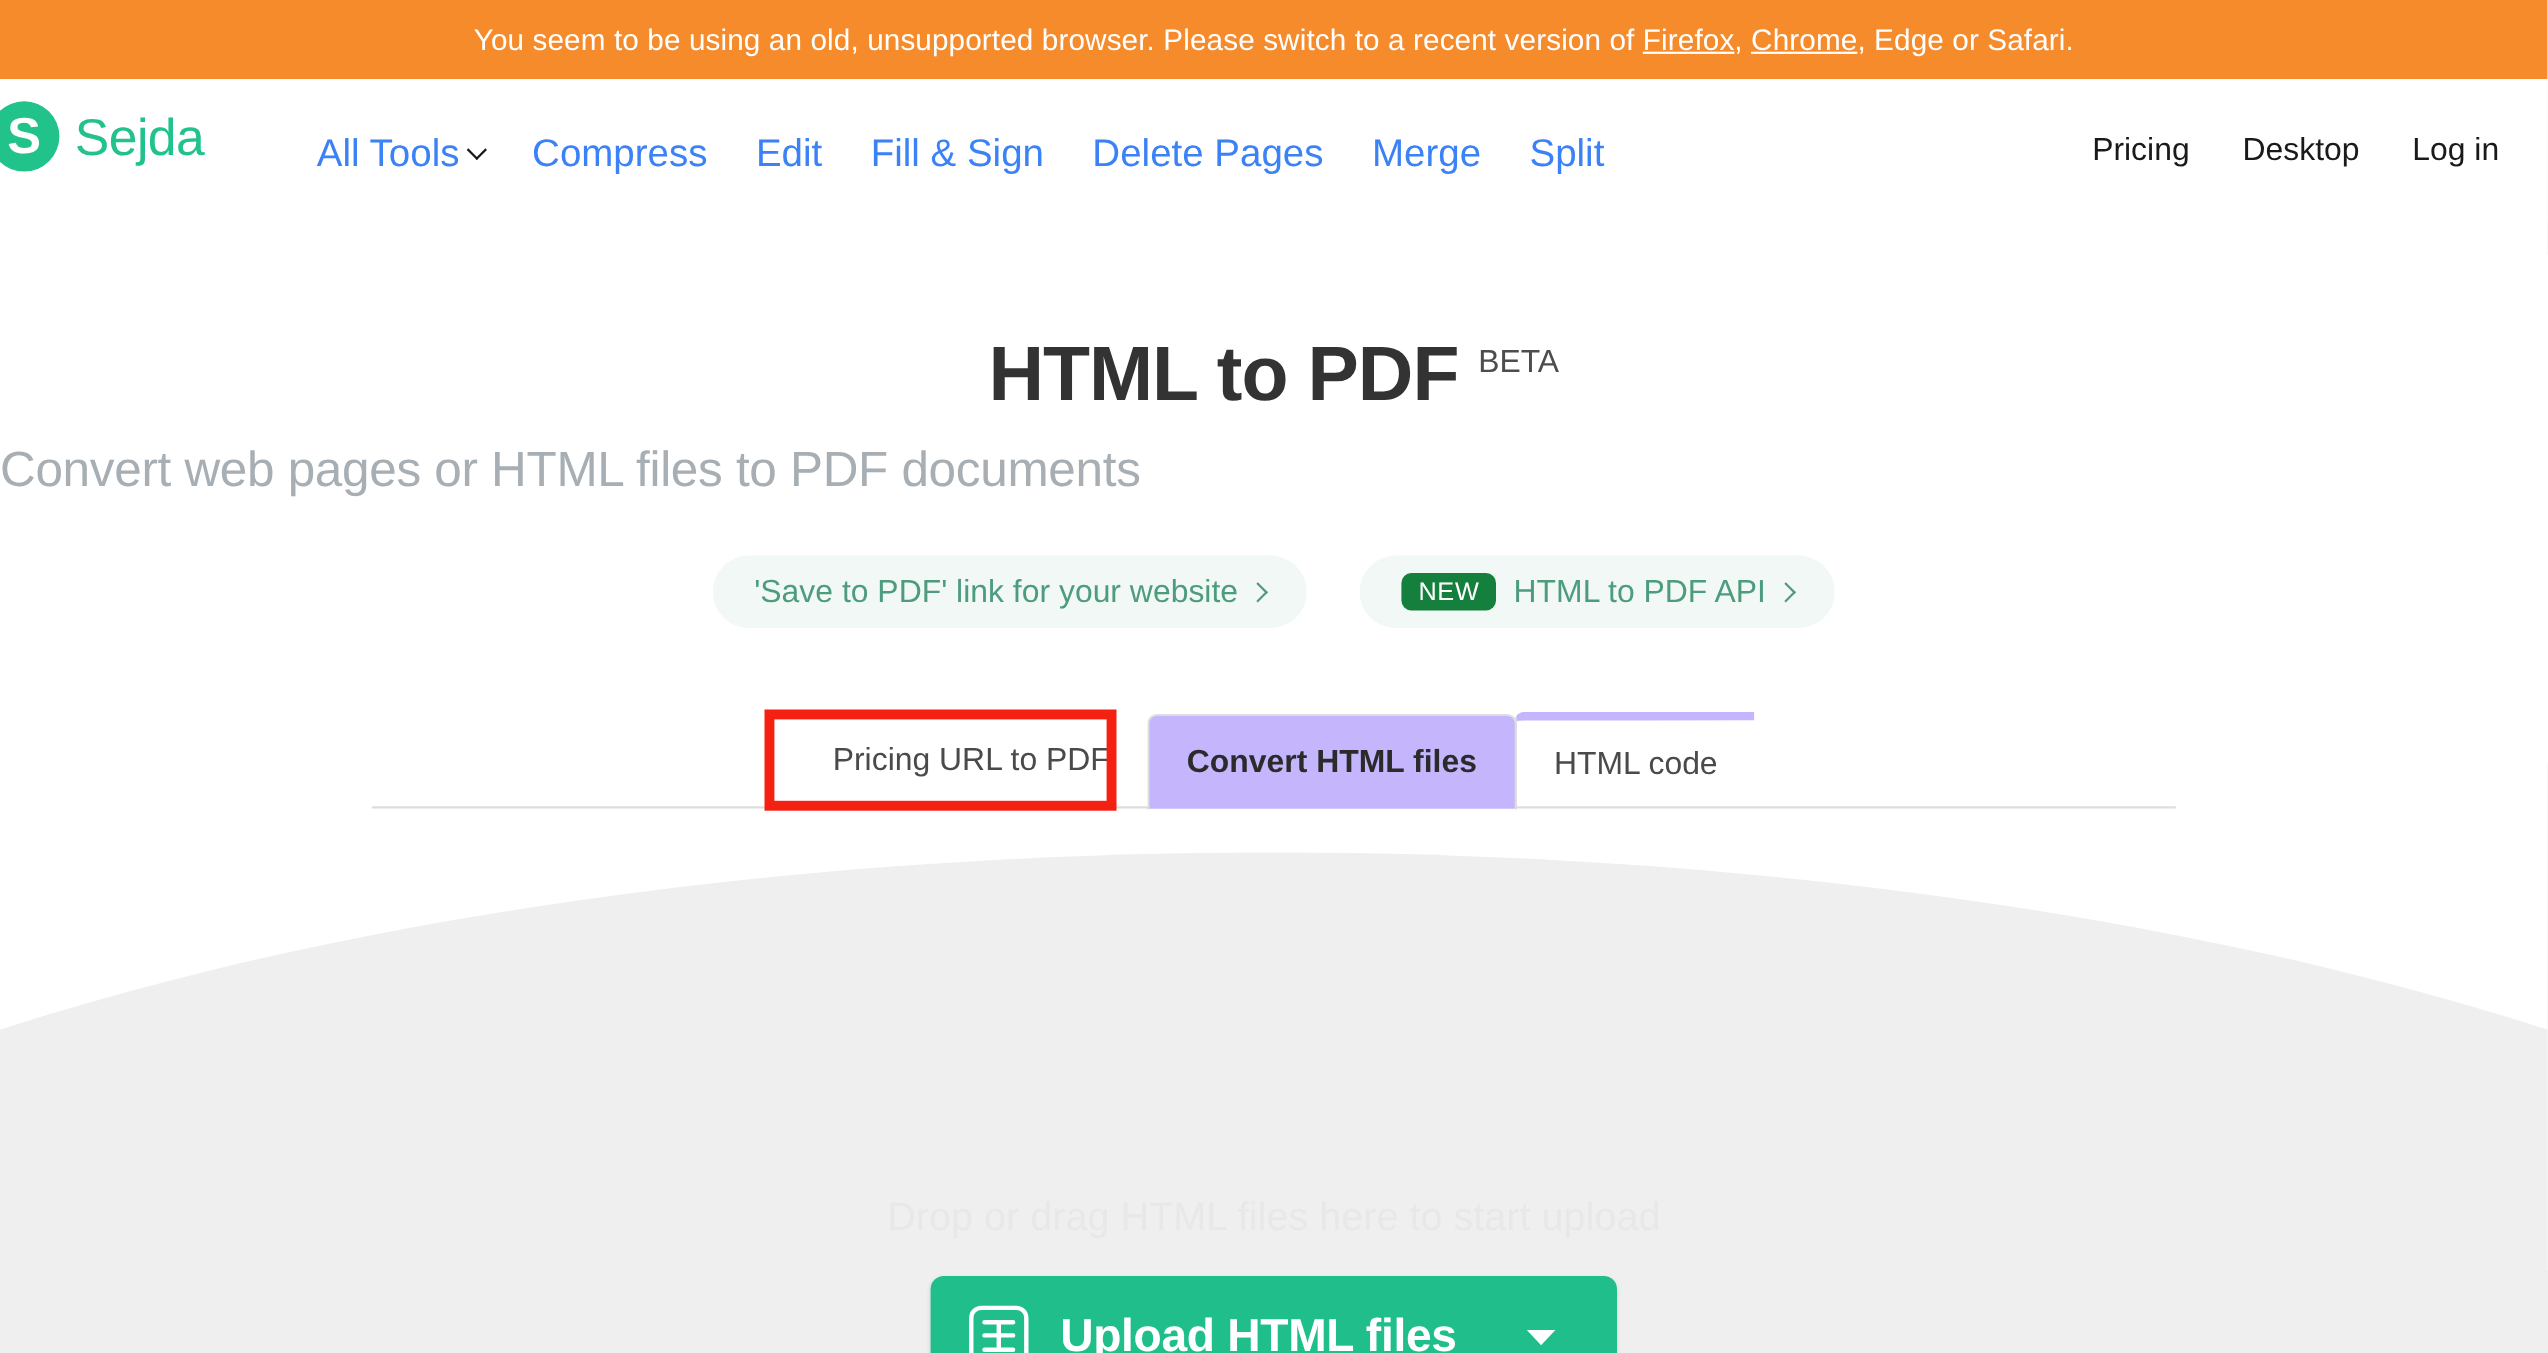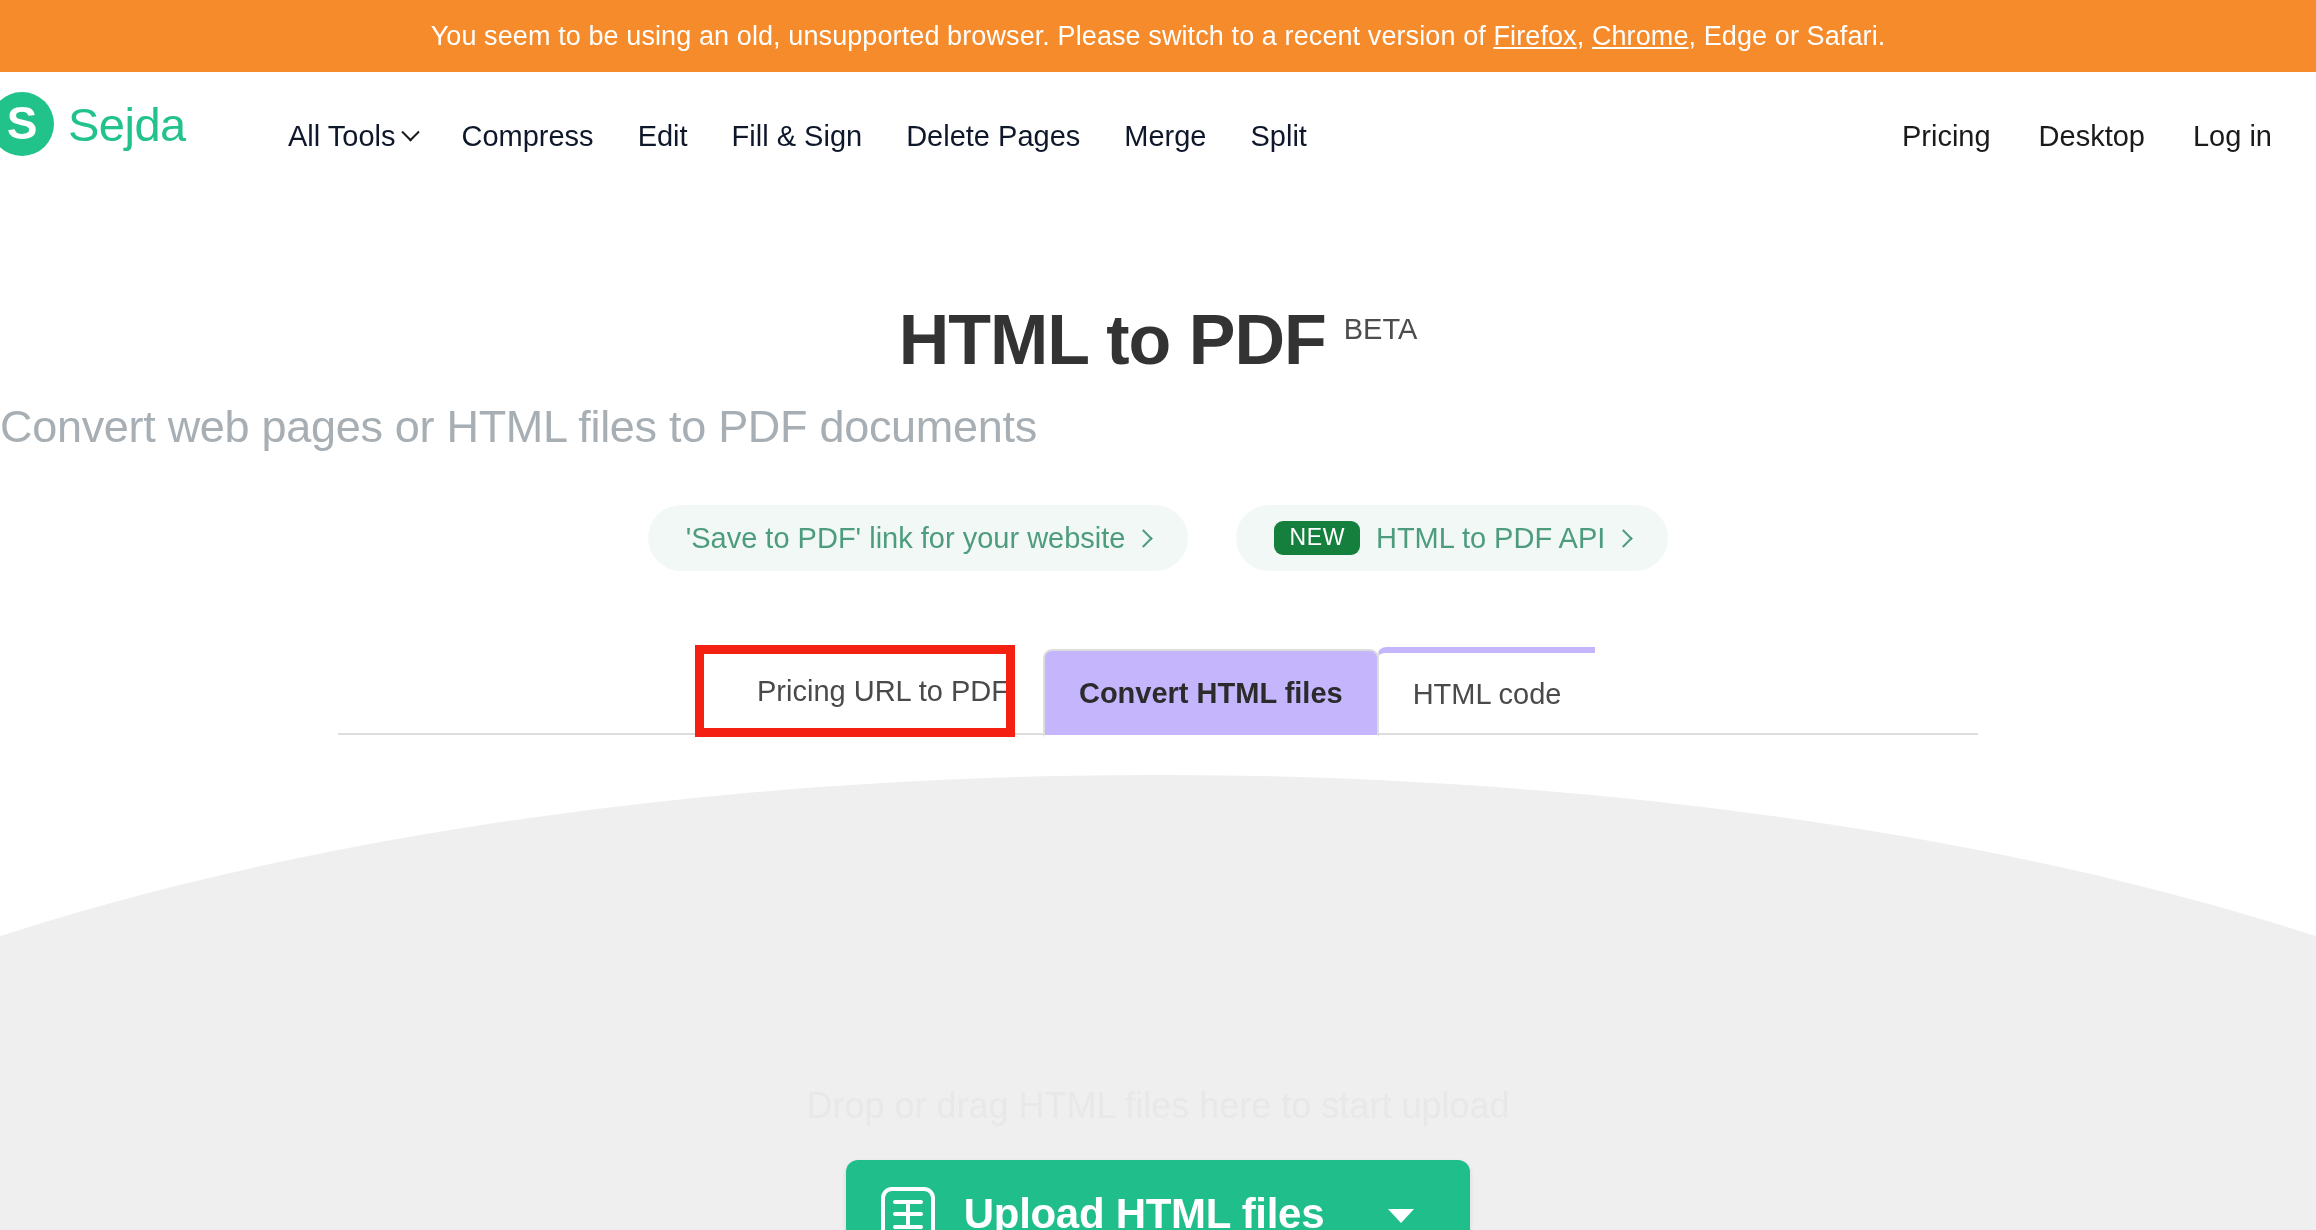--- a/index.html
+++ b/index.html
@@ -83,22 +83,22 @@
 
   #primary-nav {
     position: absolute;
     left: 266px;
     top: 40px;
     display: flex;
     align-items: center;
     gap: 0;
   }
   #primary-nav .nav-link {
-    color: #0f172a;
-    font-size: 29px;
+    color: #3b82f6;
+    font-size: 35px;
     font-weight: 400;
     text-decoration: none;
     padding: 8px 22px;
     white-space: nowrap;
     display: inline-flex;
     align-items: center;
     gap: 9px;
   }
   .caret-down {
     display: inline-block;
@@ -259,21 +259,21 @@
     color: #2b2b2b;
     background: #c4b5fd;
     border: 2px solid #DDDDDD;
     border-bottom: 2px solid #ffffff;
     border-radius: 9px 9px 0 0;
     margin-bottom: -2px;
     z-index: 3;
   }
   .tab.has-right-edge {
     border-left: 2px solid #DDDDDD;
-    border-top: 6px solid #c4b5fd;
+    border-top: 8px solid #c4b5fd;
     border-radius: 9px 0 0 0;
     margin-left: -2px;
   }
 
   
   #annotation-box {
     position: absolute;
     border: 9px solid #F42012;
     pointer-events: none;
     z-index: 8;

